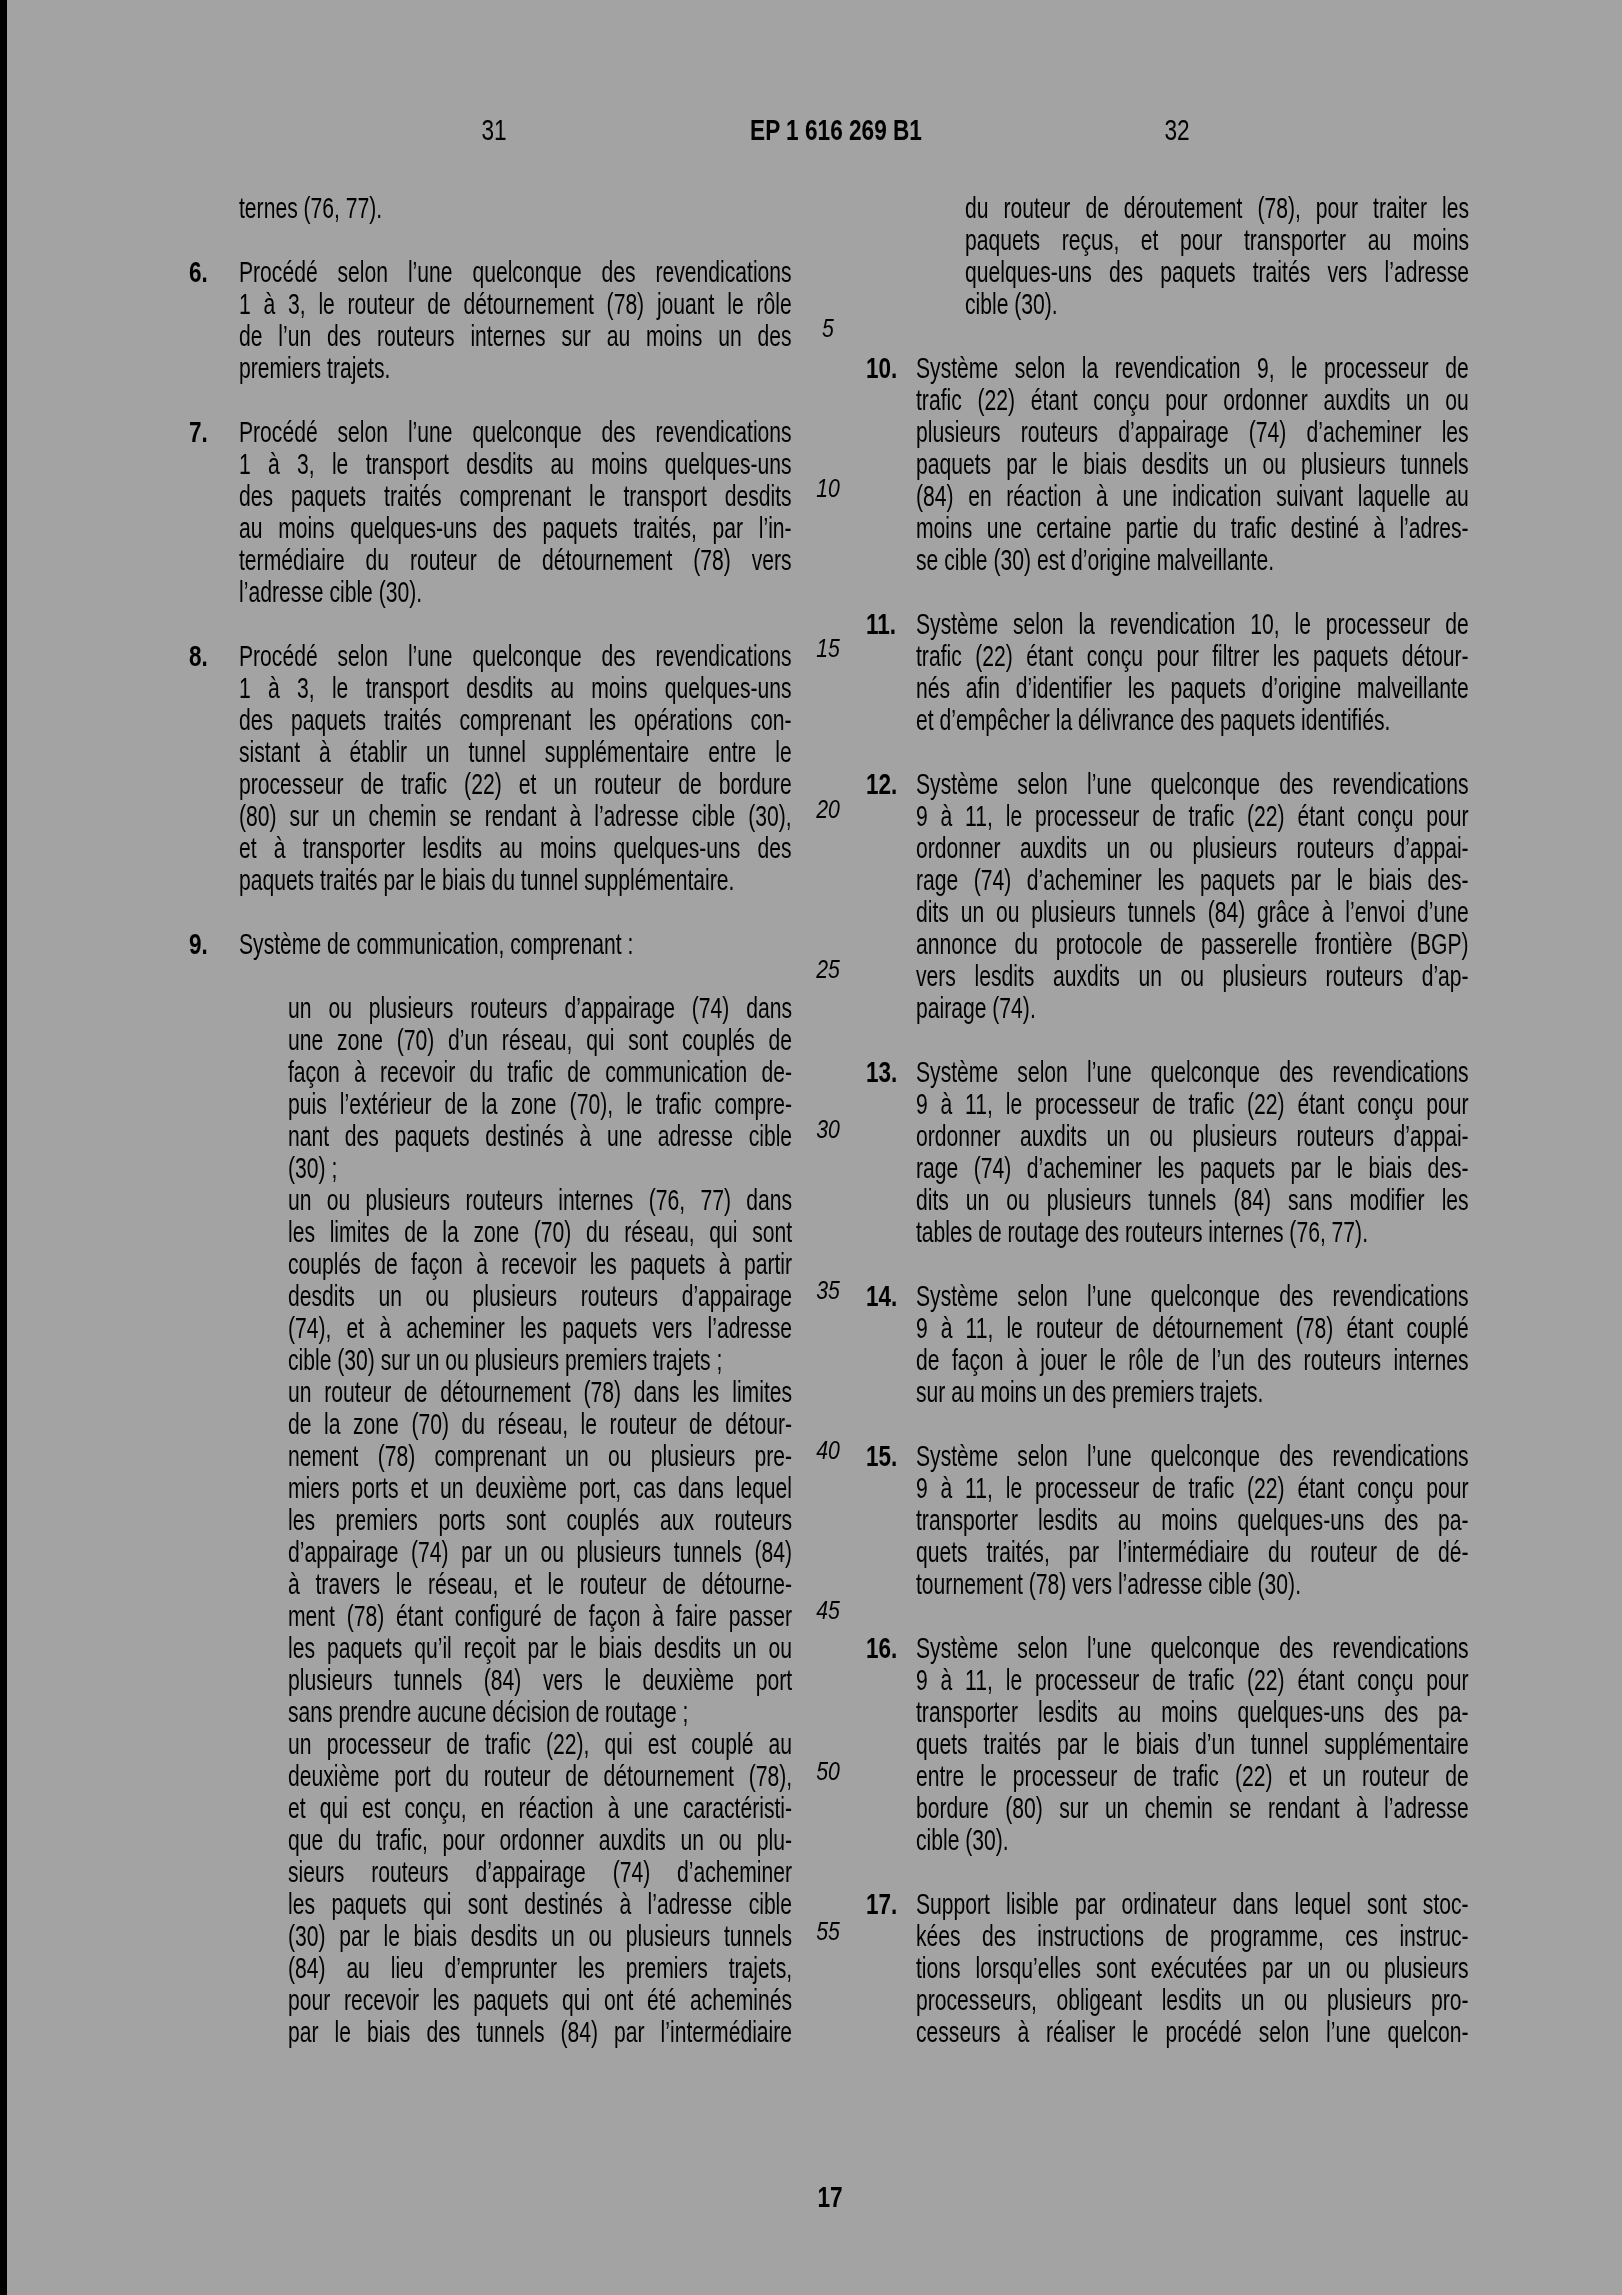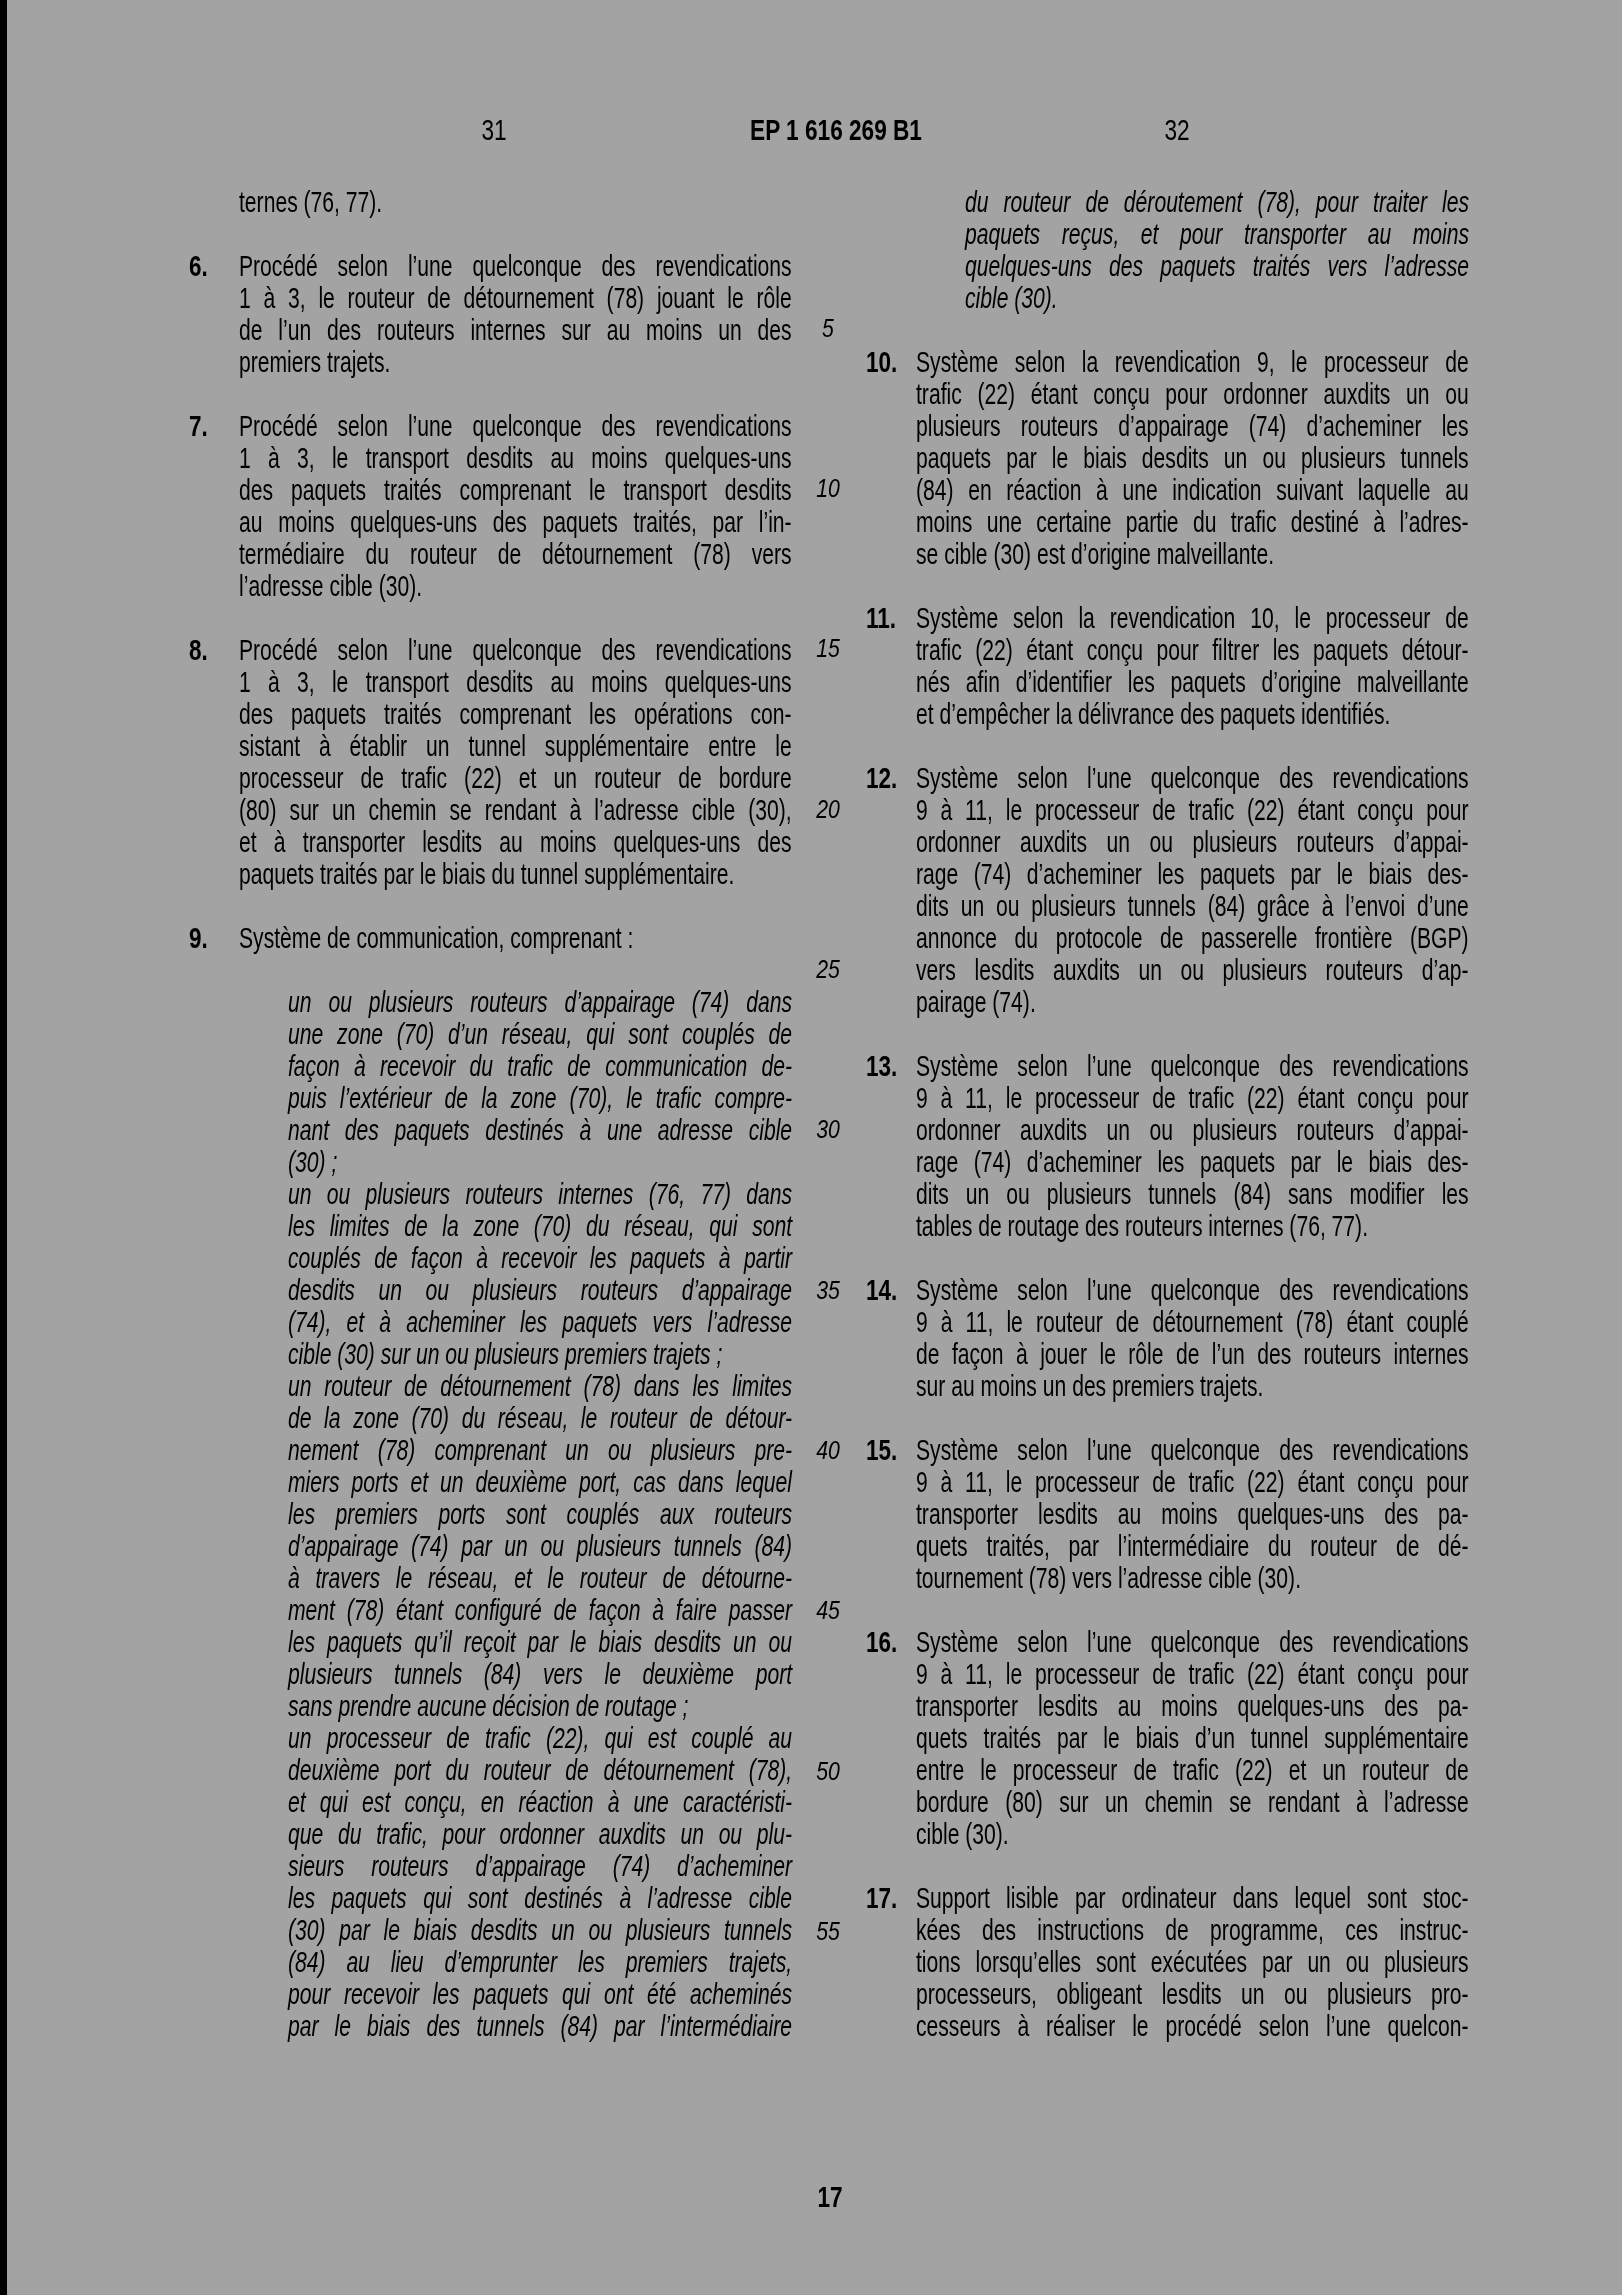--- a/index.html
+++ b/index.html
@@ -37,37 +37,37 @@
     height: 30px;
     line-height: 30px;
     text-align: center;
     font-style: italic;
     font-size: 25px;
     transform: scaleX(0.85);
   }
   
   .col {
     position: absolute;
-    top: 186px;
+    top: 192px;
     width: 553px;
   }
   .block { position: relative; }
   .gap { margin-top: 32px; }
   .line {
     height: 32px;
     line-height: 32px;
     font-size: 30px;
     width: 785px;
     transform: scaleX(0.704);
     transform-origin: 0 50%;
     text-align: justify;
     text-align-last: justify;
   }
   .line.flush { text-align-last: left; }
-  .sub { margin-left: 49px; font-style: italic; }
+  .sub { margin-left: 49px; }
   .sub .line { width: 716px; }
   .cnum {
     position: absolute;
     left: -50px;
     top: 0;
     height: 32px;
     line-height: 32px;
     font-weight: bold;
     font-size: 30px;
     transform: scaleX(0.75);

